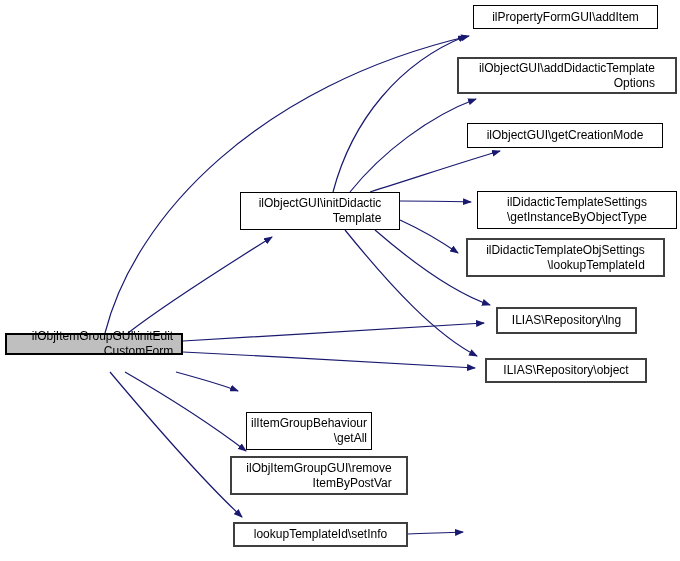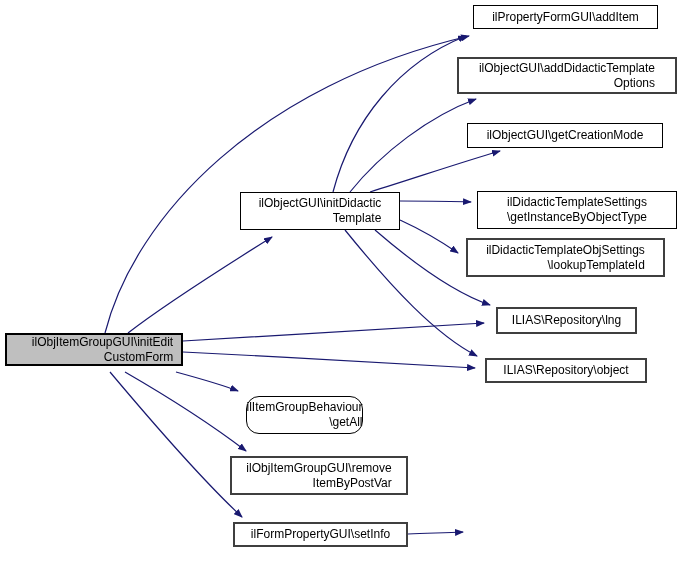--- a/index.html
+++ b/index.html
@@ -64,21 +64,21 @@
     <path class="edge" d="M 333,192 C 352,120 400,62 466,36" marker-end="url(#arrow)"></path>
     <path class="edge" d="M 350,192 C 382,152 430,116 476,99" marker-end="url(#arrow)"></path>
     <path class="edge" d="M 370,192 C 418,177 462,162 500,151" marker-end="url(#arrow)"></path>
     <path class="edge" d="M 400,201 C 425,201 448,201 471,202" marker-end="url(#arrow)"></path>
     <path class="edge" d="M 400,220 C 424,231 442,242 458,253" marker-end="url(#arrow)"></path>
     <path class="edge" d="M 375,230 C 412,262 452,292 490,305" marker-end="url(#arrow)"></path>
     <path class="edge" d="M 345,230 C 392,288 436,335 477,356" marker-end="url(#arrow)"></path>
     <path class="edge" d="M 408,534 C 428,533 445,533 463,532" marker-end="url(#arrow)"></path>
   </svg>
 
-  <div class="node main" style="left:5px; top:333px; width:178px; height:33px;padding-left:19px;">ilObjItemGroupGUI\initEdit
+  <div class="node main" style="left:5px; top:333px; width:178px; height:22px;padding-left:19px;">ilObjItemGroupGUI\initEdit
 CustomForm</div>
 
   <div class="node" style="left:240px; top:192px; width:160px; height:38px;">ilObjectGUI\initDidactic
 Template</div>
 
   <div class="node" style="left:473px; top:5px; width:185px; height:24px;">ilPropertyFormGUI\addItem</div>
 
   <div class="node thick" style="left:457px; top:57px; width:220px; height:37px;">ilObjectGUI\addDidacticTemplate
 Options</div>
 
@@ -87,22 +87,22 @@
   <div class="node" style="left:477px; top:191px; width:200px; height:38px;">ilDidacticTemplateSettings
 \getInstanceByObjectType</div>
 
   <div class="node thick" style="left:466px; top:238px; width:199px; height:39px;">ilDidacticTemplateObjSettings
 \lookupTemplateId</div>
 
   <div class="node thick" style="left:496px; top:307px; width:141px; height:27px;">ILIAS\Repository\lng</div>
 
   <div class="node thick" style="left:485px; top:358px; width:162px; height:25px;">ILIAS\Repository\object</div>
 
-  <div class="node" style="left:246px; top:396px; width:117px; height:38px;border-radius:13px;">ilItemGroupBehaviour
+  <div class="node" style="left:246px; top:412px; width:126px; height:38px;">ilItemGroupBehaviour
 \getAll</div>
 
   <div class="node thick" style="left:230px; top:456px; width:178px; height:39px;">ilObjItemGroupGUI\remove
 ItemByPostVar</div>
 
-  <div class="node thick" style="left:233px; top:522px; width:175px; height:25px;">ilFormPropertyGUI\setInfo</div>
+  <div class="node thick" style="left:233px; top:522px; width:175px; height:25px;">lookupTemplateId\setInfo</div>
 
 
 </div>
 
 </body></html>

